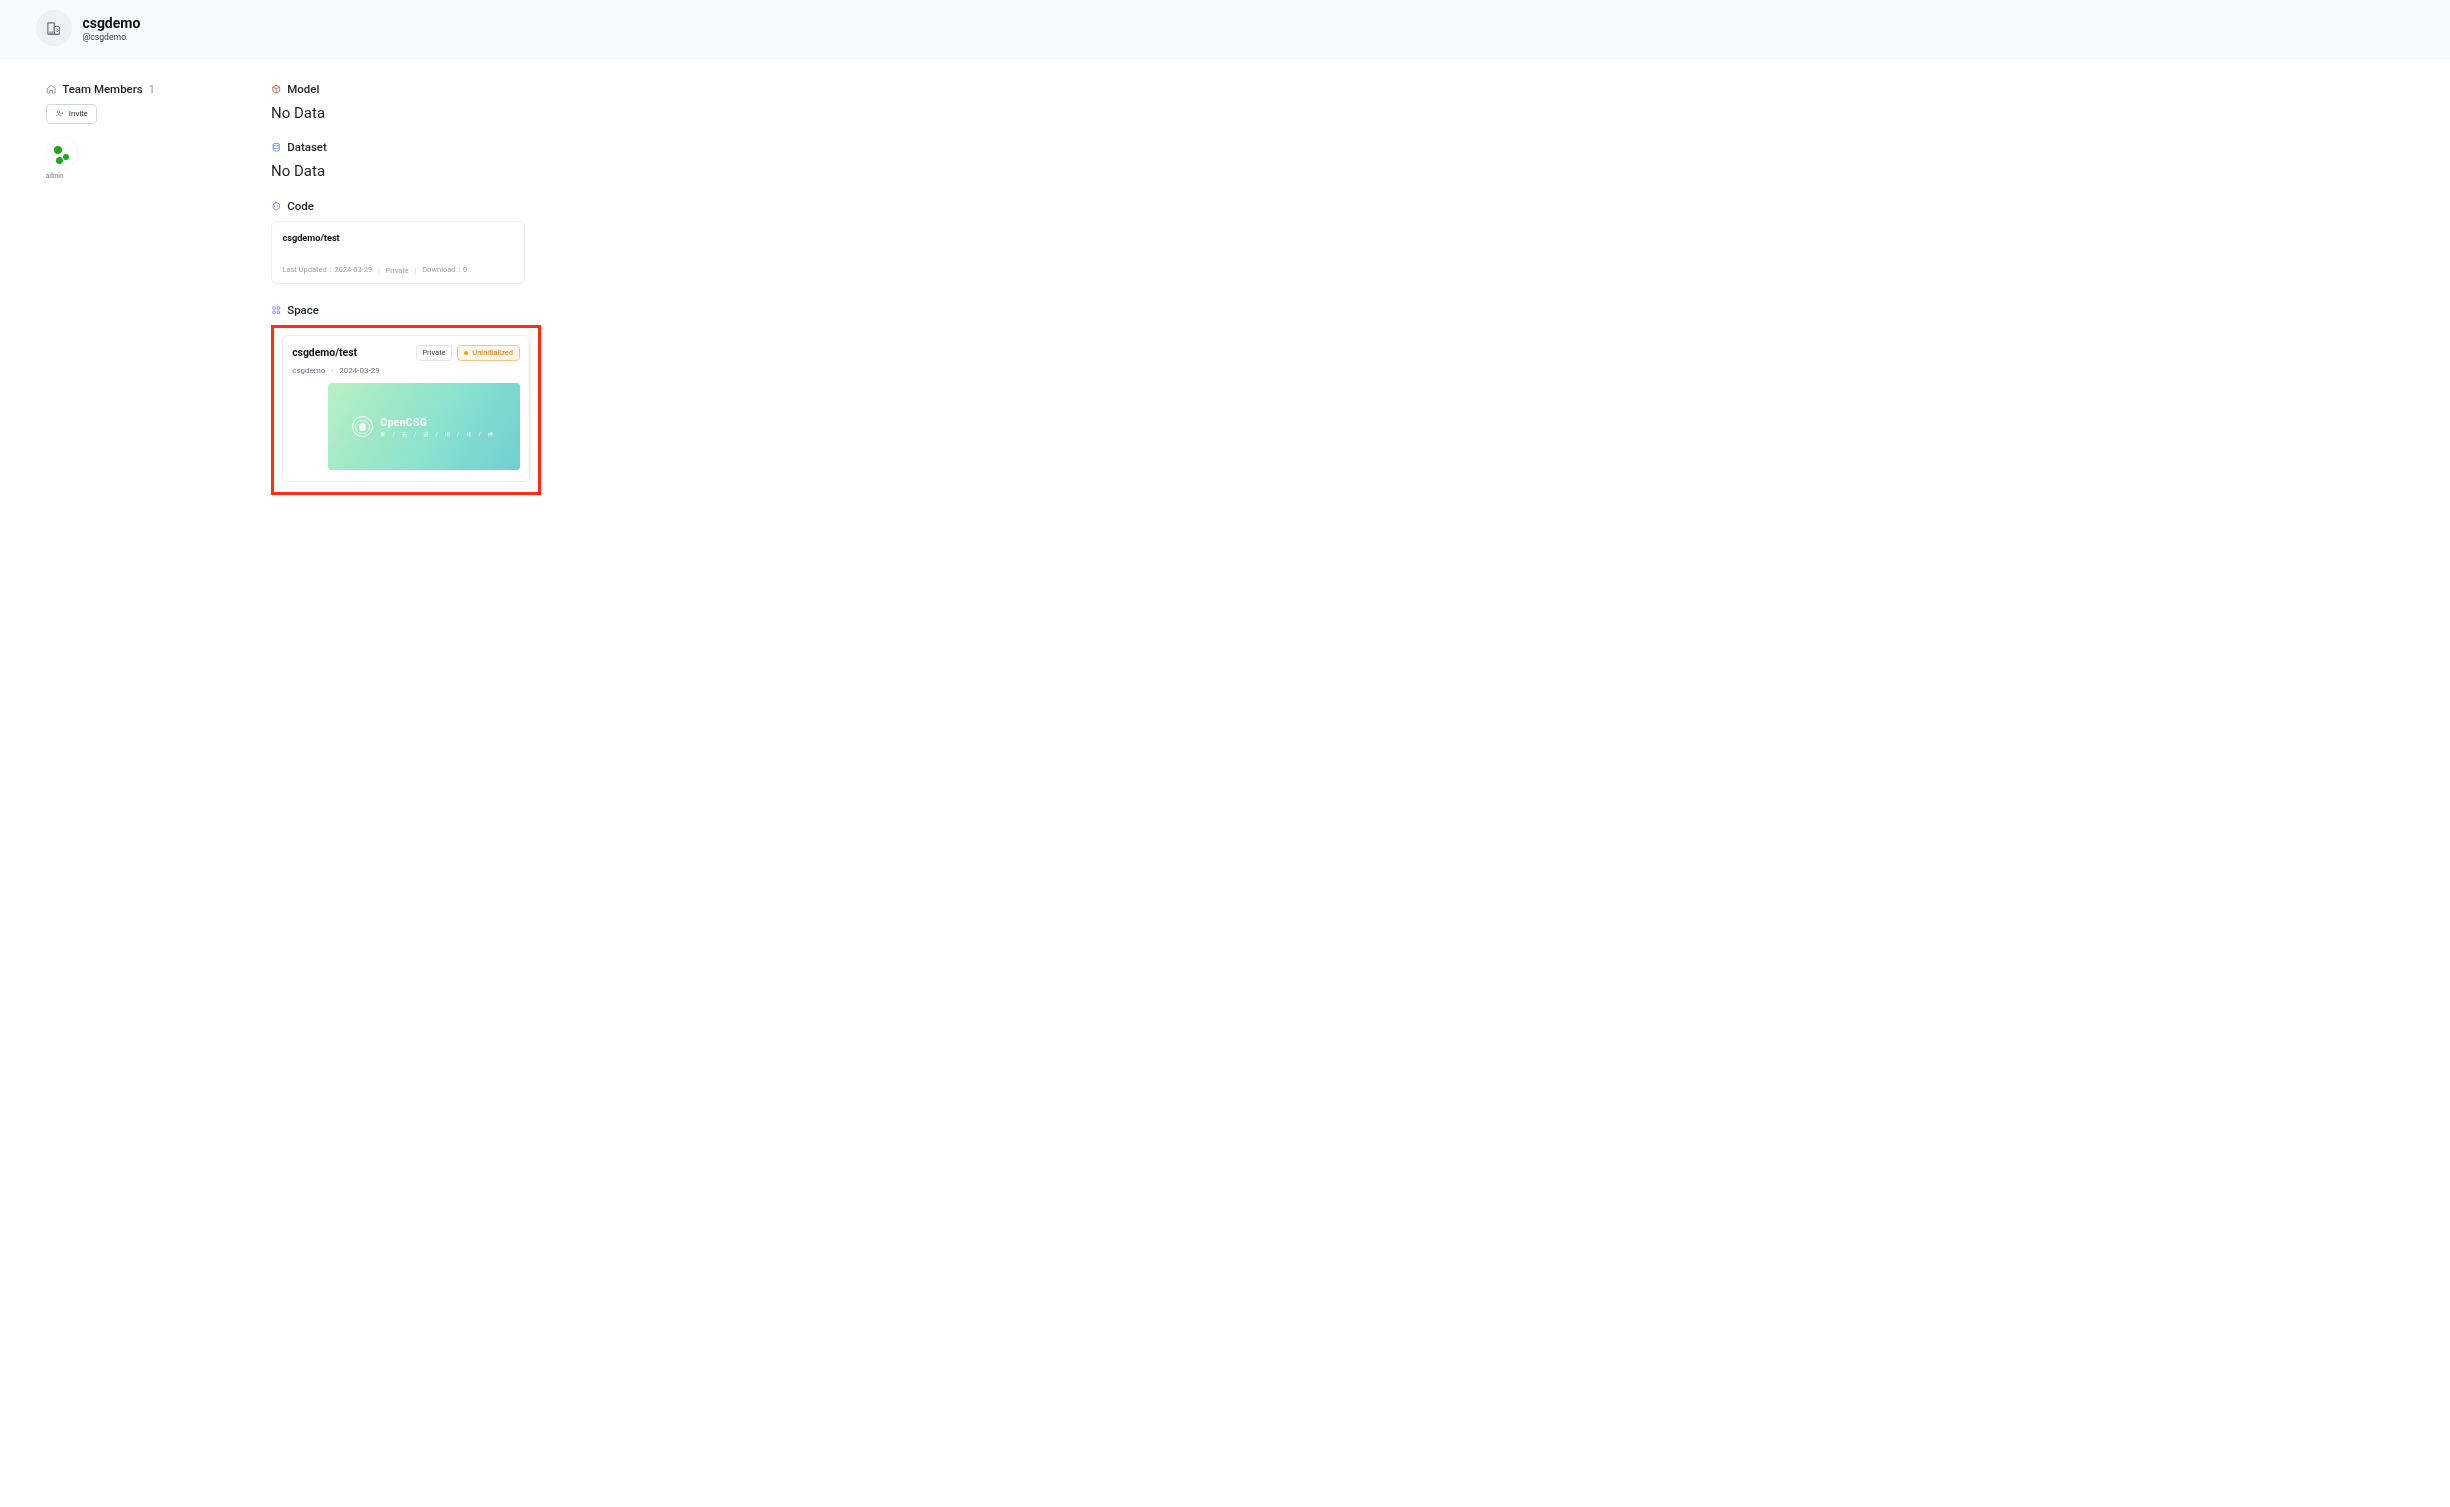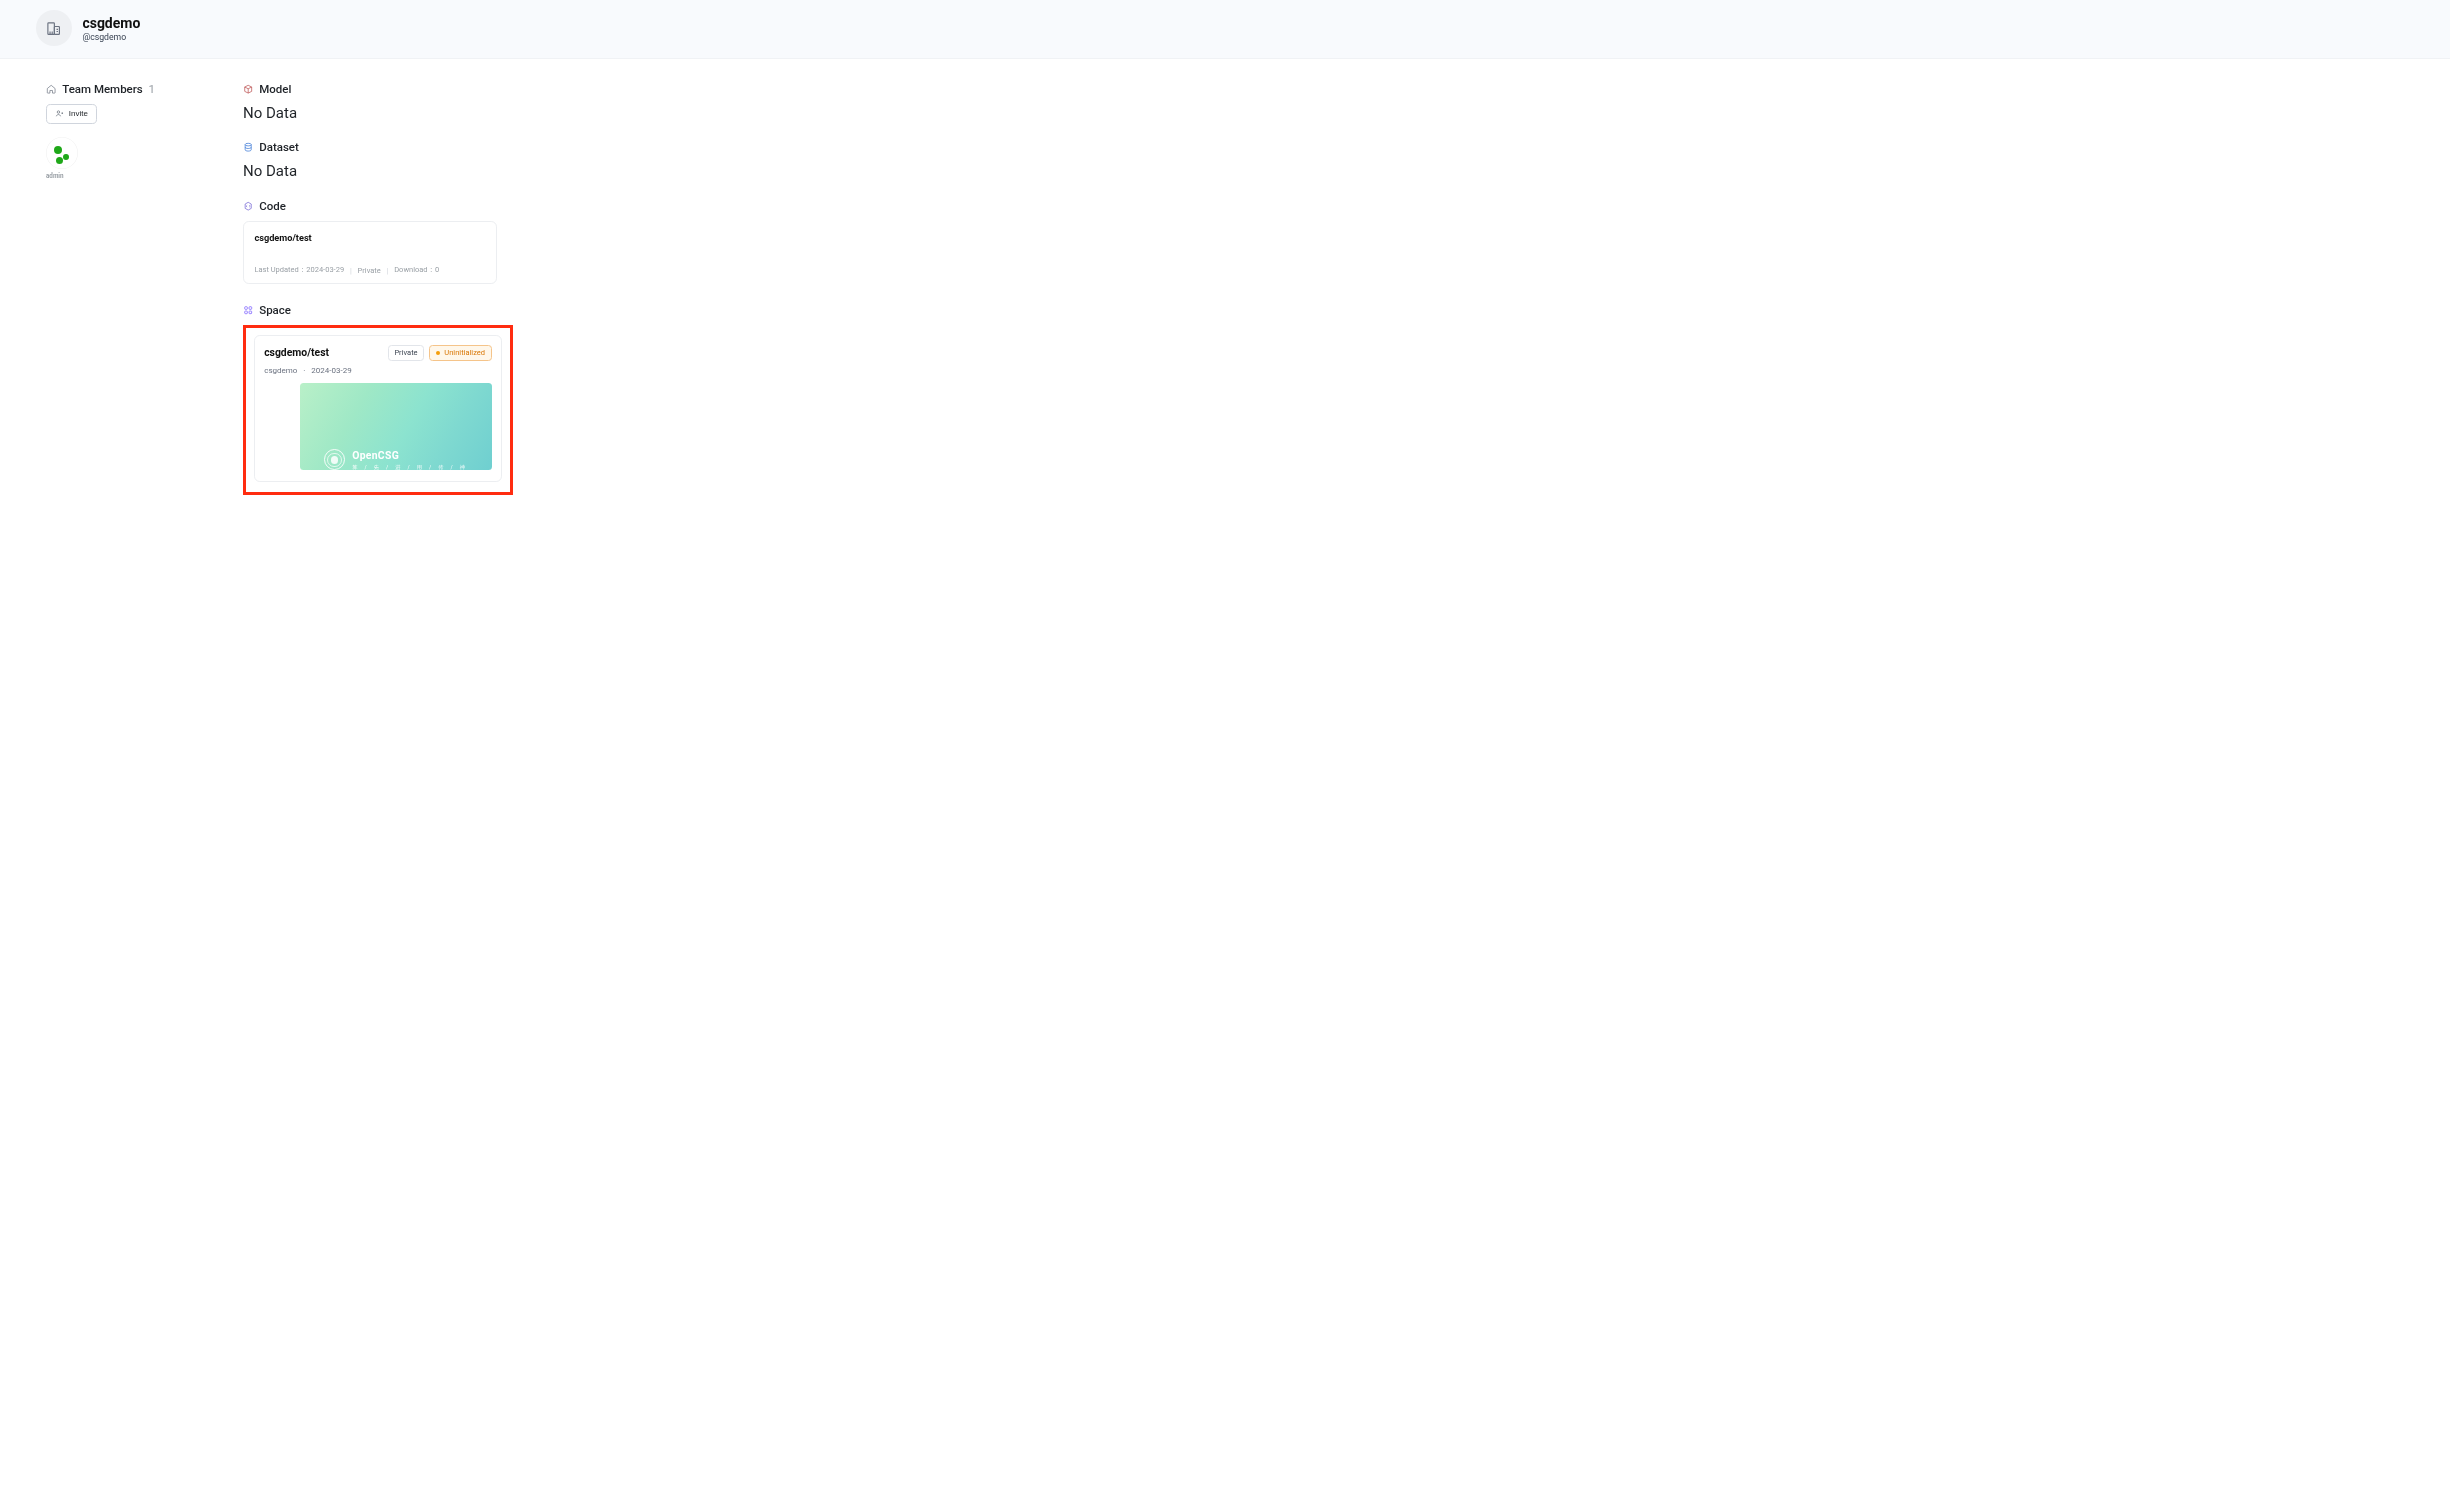--- a/index.html
+++ b/index.html
@@ -28,21 +28,21 @@
     display: flex;
     align-items: center;
     justify-content: center;
   }
   .org-avatar svg { width: 17.3px; height: 17.3px; stroke: #6b7280; fill: none; stroke-width: 1.6; }
   .org-title { font-size: 14px; font-weight: 700; color: #111; }
   .org-handle { font-size: 8.7px; color: #374151; margin-top: 1.2px; }
   .content {
     display: flex;
     padding: 23px 0 35px 46px;
-    gap: 24px;
+    gap: 52px;
     max-width: 808px;
   }
   .sidebar { width: 173px; flex-shrink: 0; }
   .main { flex: 1; max-width: 519px; }
   .section-heading {
     display: flex;
     align-items: center;
     gap: 5.8px;
     font-size: 11.5px;
     font-weight: 500;
@@ -128,21 +128,21 @@
     gap: 4.6px;
   }
   .badge-status .bdot { width: 4px; height: 4px; border-radius: 50%; background: #f59e0b; display: inline-block; }
   .space-sub { font-size: 8px; color: #6b7280; margin-top: 5.8px; }
   .space-banner {
     margin-top: 8px;
     height: 87px;
     border-radius: 3.5px;
     background: linear-gradient(120deg, #b9f0c8 0%, #9fe8c6 30%, #8ce3cf 55%, #7fd9d0 75%, #6fcfd0 100%);
     display: flex;
-    align-items: flex-end;
+    align-items: center;
     justify-content: center;
     margin-left: 36px;
   }
   .banner-inner { display: flex; align-items: center; gap: 7px; color: #fff; }
   .banner-logo {
     width: 21px; height: 21px; border: 1.2px solid rgba(255,255,255,0.9); border-radius: 50%;
     display: flex; align-items: center; justify-content: center;
     position: relative;
   }
   .banner-logo::before {

